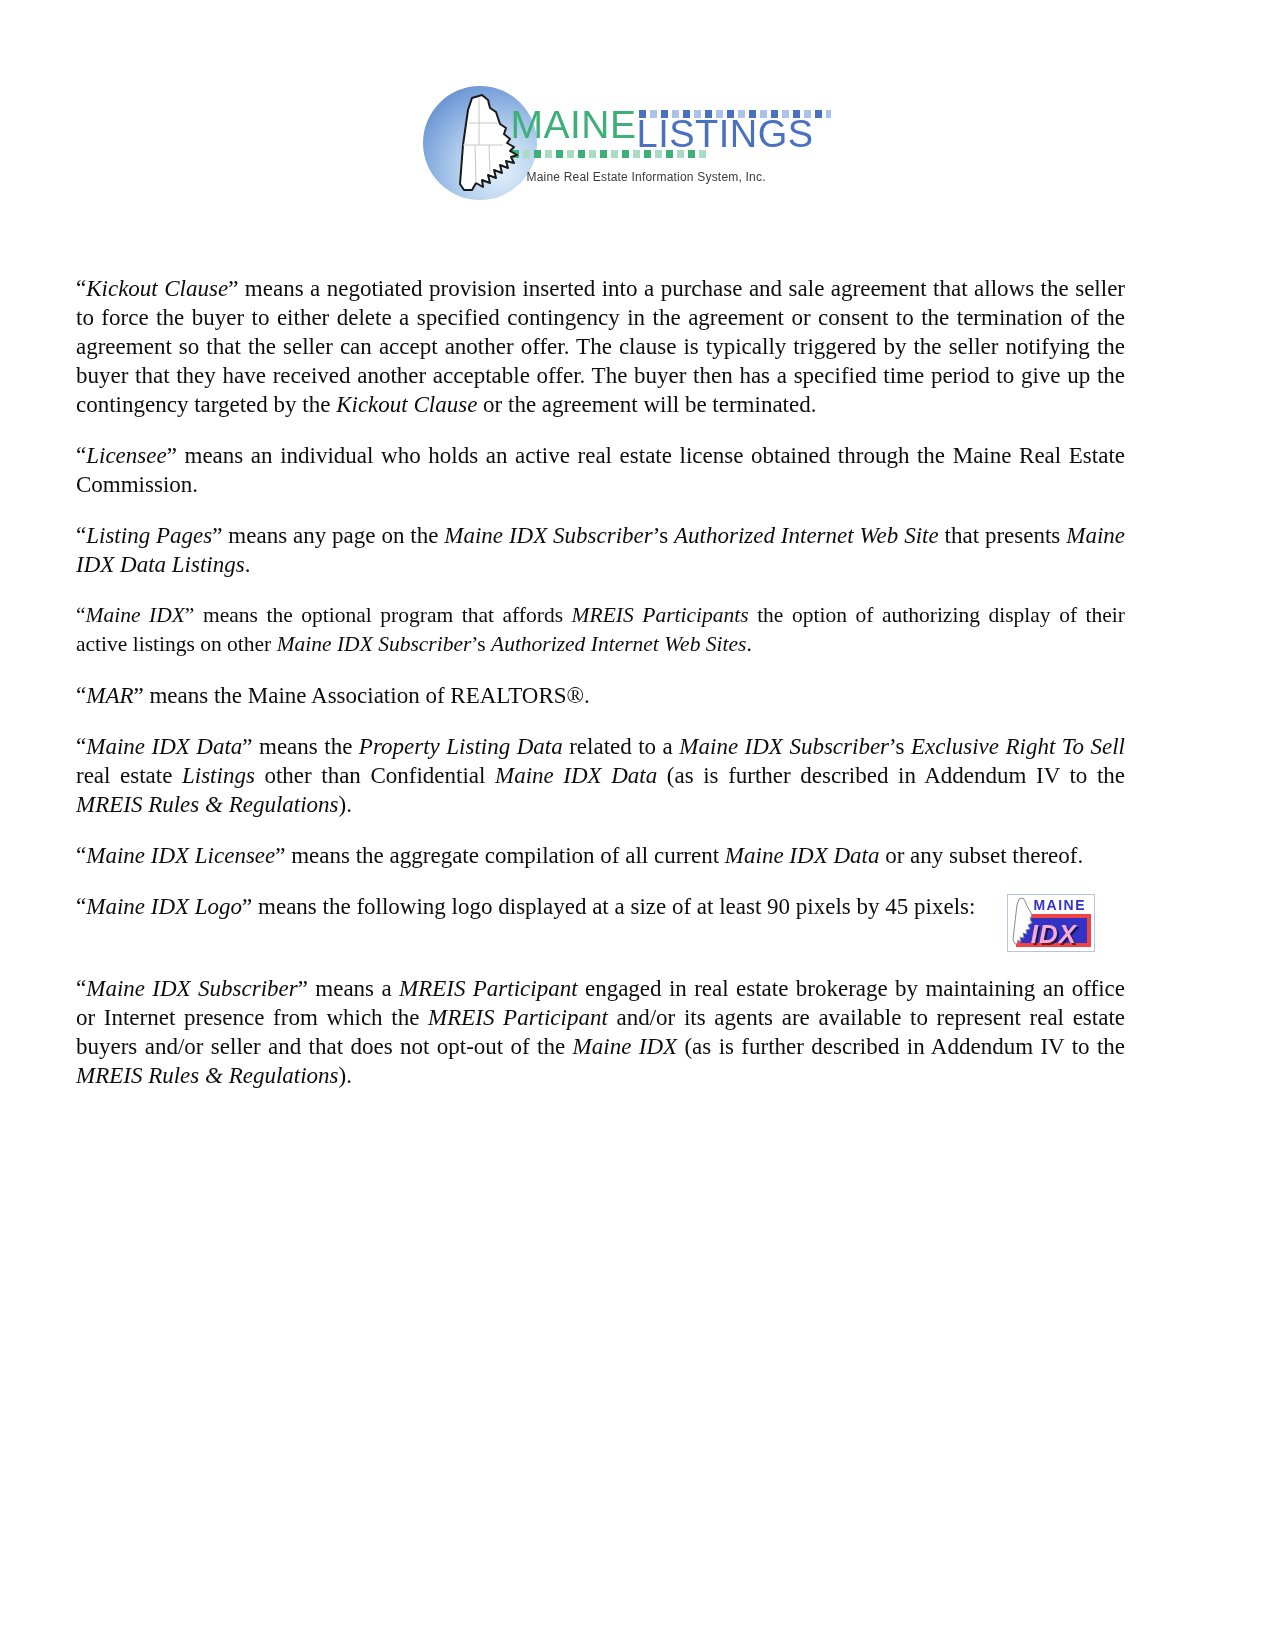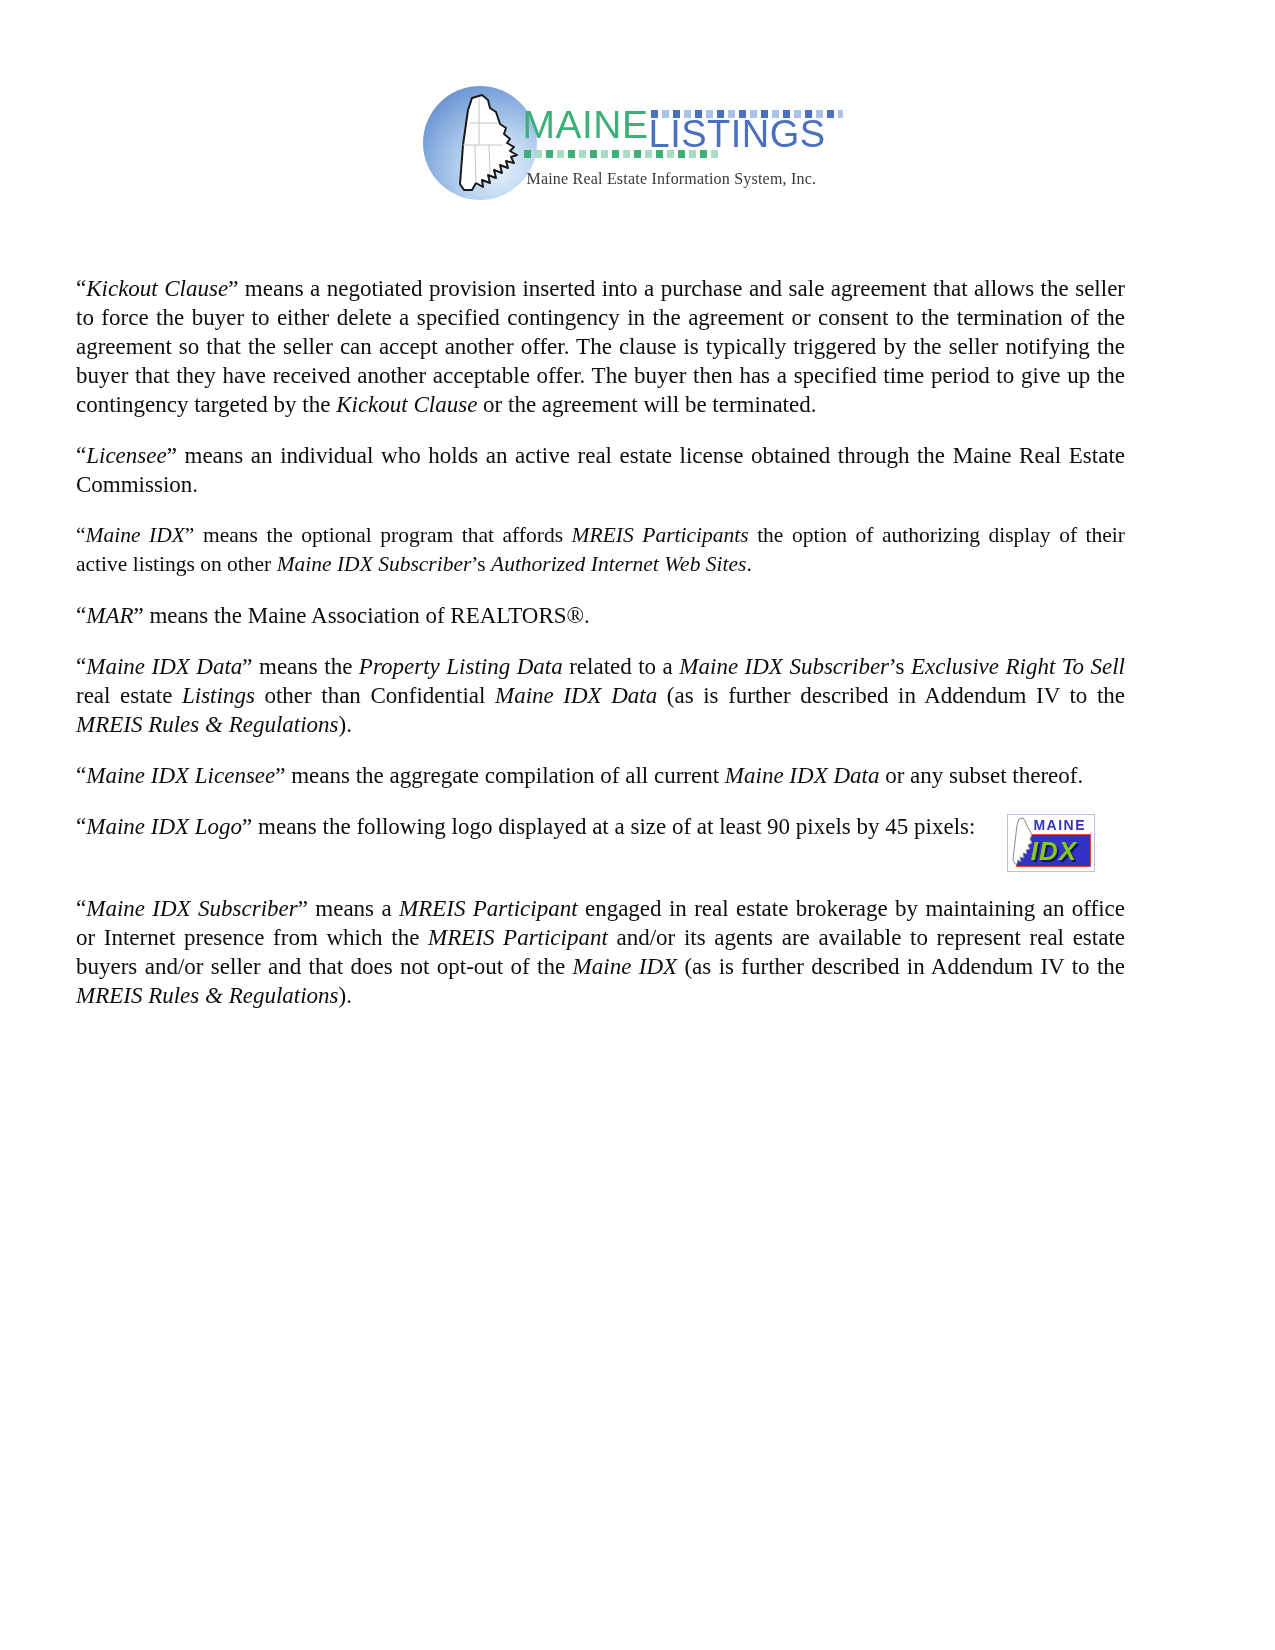--- a/index.html
+++ b/index.html
@@ -30,21 +30,21 @@
       #e2eefa 0%, #b7d2ef 35%, #7ba3db 70%, var(--circle, #4a77bd) 100%);
   }
   .maine-map {
     position: absolute;
     left: 26px; top: 8px;
     width: 78px; height: 102px;
     z-index: 2;
   }
   .wordmark {
     position: absolute;
-    left: 100px; top: 18px;
+    left: 88px; top: 18px;
     height: 60px;
     line-height: 46px;
     white-space: nowrap;
     font-family: "Liberation Sans", sans-serif;
   }
   .wm-maine {
     font-size: 39px;
     letter-spacing: 0.5px;
     color: var(--green, #3cb077);
   }
@@ -68,22 +68,22 @@
   .dots-blue {
     left: 128px; top: 8px; width: 192px;
     background: repeating-linear-gradient(90deg,
       var(--blue, #4a70c0) 0 7px, transparent 7px 11px,
       var(--blue-l, #abc3e9) 11px 18px, transparent 18px 22px);
   }
   .tagline {
     position: absolute;
     left: 104px; top: 86px;
     width: 322px;
-    font-family: Liberation Serif, serif;
-    font-size: 16px;
+    font-family: Liberation Sans, sans-serif;
+    font-size: 12px;
     letter-spacing: 0.2px;
     color: var(--tag, #3a3a3a);
     white-space: nowrap;
   }
 
   
   .content {
     margin: 78px 150px 0 76px;
     text-align: justify;
     font-size: 23px;
@@ -111,22 +111,22 @@
     font-weight: bold;
     font-size: 14px;
     letter-spacing: 1.5px;
     color: var(--idx, #3232c4);
     line-height: 17px;
   }
   .idx-box {
     position: absolute;
     left: 8px; right: 3px; top: 19px; bottom: 4px;
     background: var(--idx, #3232c4);
-    border: 1px solid #ef4444;
-    color: #84cc16;
+    border: 4px solid #ef4444;
+    color: #f9a8d4;
     font-family: "Liberation Sans", sans-serif;
     font-weight: bold;
     font-style: italic;
     font-size: 26px;
     letter-spacing: 1px;
     text-align: center;
     line-height: 33px;
     text-shadow: 2px 2px 0 rgba(0,0,0,0.55);
   }
   .idx-map {
@@ -157,20 +157,21 @@
       <span class="wm-maine">MAINE</span><span class="wm-listings">LISTINGS</span>
       <div class="dots dots-green"></div>
       <div class="dots dots-blue"></div>
     </div>
     <div class="tagline">Maine Real Estate Information System, Inc.</div>
   </header>
 
   <main class="content">
     <p class="para"><span>“</span><i>Kickout Clause</i><span>” means a negotiated provision inserted into a purchase and sale agreement that allows the seller to force the buyer to either delete a specified contingency in the agreement or consent to the termination of the agreement so that the seller can accept another offer.  The clause is typically triggered by the seller notifying the buyer that they have received another acceptable offer.  The buyer then has a specified time period to give up the contingency targeted by the </span><i>Kickout Clause</i><span> or the agreement will be terminated.</span></p>
     <p class="para"><span>“</span><i>Licensee</i><span>” means an individual who holds an active real estate license obtained through the Maine Real Estate Commission.</span></p>
+    <p class="para"><span>“</span><i>Listing Pages</i><span>” means any page on the </span><i>Maine IDX Subscriber</i><span>’s </span><i>Authorized Internet Web Site</i><span> that presents </span><i>Maine IDX Data Listings</i><span>.</span></p>
     <p class="para small"><span>“</span><i>Maine IDX</i><span>” means the optional program that affords </span><i>MREIS Participants</i><span> the option of authorizing display of their active listings on other </span><i>Maine IDX Subscriber</i><span>’s </span><i>Authorized Internet Web Sites</i><span>.</span></p>
     <p class="para"><span>“</span><i>MAR</i><span>” means the Maine Association of REALTORS®.</span></p>
     <p class="para"><span>“</span><i>Maine IDX Data</i><span>” means the </span><i>Property Listing Data</i><span> related to a </span><i>Maine IDX Subscriber</i><span>’s </span><i>Exclusive Right To Sell</i><span> real estate </span><i>Listings</i><span> other than Confidential </span><i>Maine IDX Data</i><span> (as is further described in Addendum IV to the </span><i>MREIS Rules &amp; Regulations</i><span>).</span></p>
     <p class="para"><span>“</span><i>Maine IDX Licensee</i><span>” means the aggregate compilation of all current </span><i>Maine IDX Data</i><span> or any subset thereof.</span></p>
     <p class="para"><span><span>“</span><i>Maine IDX Logo</i><span>” means the following logo displayed at a size of at least 90 pixels by 45 pixels:</span></span><span class="idx-logo"><svg class="idx-map" viewBox="0 0 25 50" xmlns="http://www.w3.org/2000/svg">
             <path d="M5 47 L3 43 L5 25 L7 8 L9 2 L13 1 L15 4 L17 9 L20 14 L22 18 L20 22 L22 26 L18 28 L20 32 L16 33 L17 37 L13 36 L14 41 L10 40 L11 45 L8 43 L7 47 Z" fill="#ffffff" stroke="#8a8a9a" stroke-width="1" stroke-linejoin="round"></path>
           </svg><span class="idx-maine">MAINE</span><span class="idx-box">IDX</span></span></p>
     <p class="para"><span>“</span><i>Maine IDX Subscriber</i><span>” means a </span><i>MREIS Participant</i><span> engaged in real estate brokerage by maintaining an office or Internet presence from which the </span><i>MREIS Participant</i><span> and/or its agents are available to represent real estate buyers and/or seller and that does not opt-out of the </span><i>Maine IDX</i><span> (as is further described in Addendum IV to the </span><i>MREIS Rules &amp; Regulations</i><span>).</span></p>
   </main>
 

